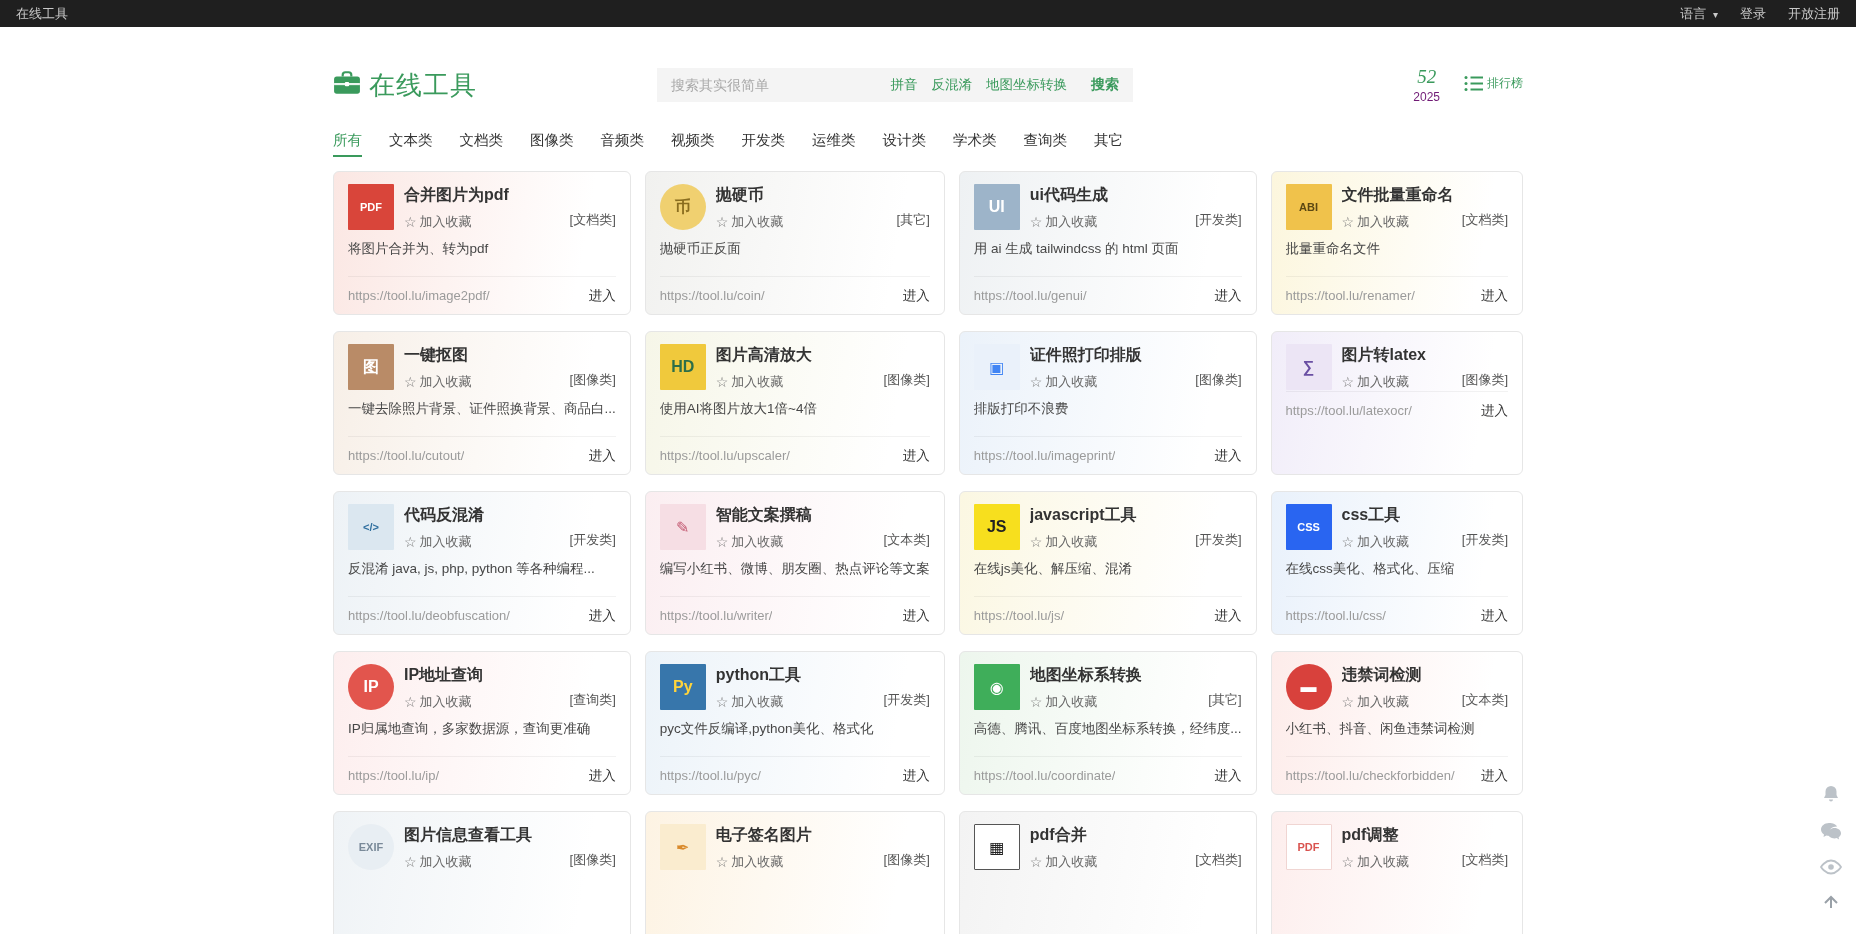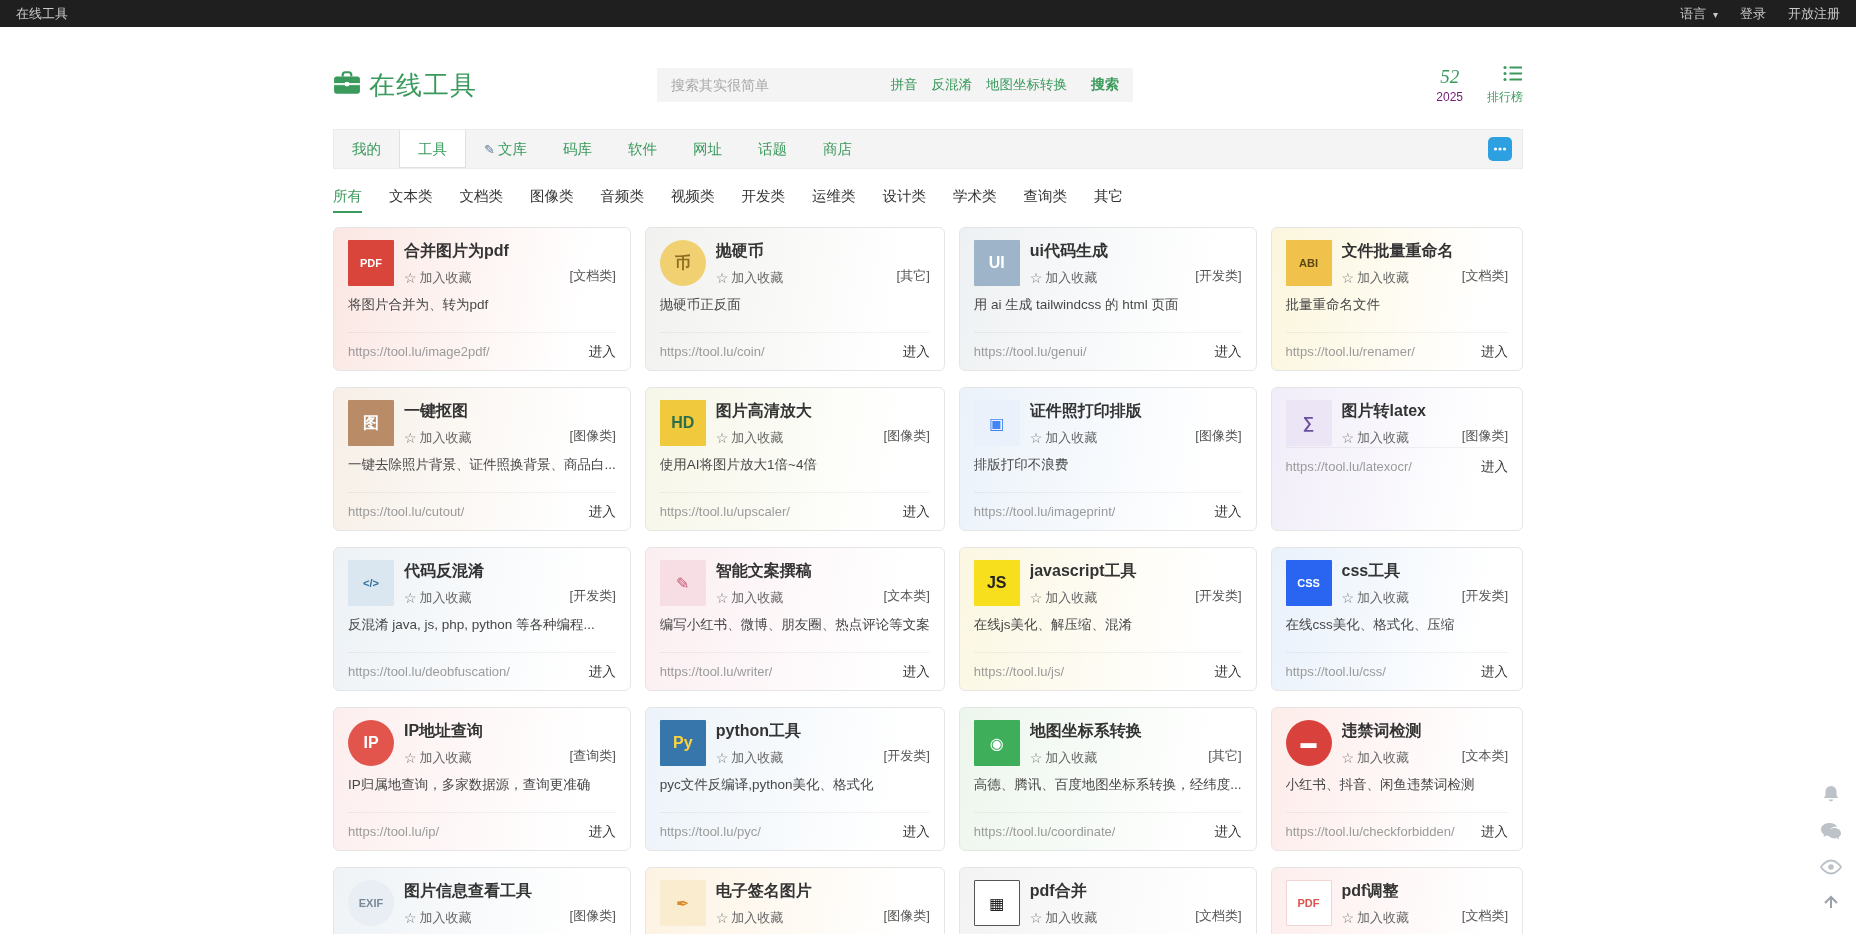--- a/index.html
+++ b/index.html
@@ -24,21 +24,21 @@
     font-size:14px; color:#333; font-family:Liberation Sans, sans-serif; }
   .search-input::placeholder { color:#a9a9a9; }
   .hot-link { font-size:13.5px; color:#3a9a5c; cursor:pointer; white-space:nowrap; }
   .search-btn { font-size:14px; color:#3a9a5c; font-weight:bold; cursor:pointer;
     margin-left:8px; white-space:nowrap; }
   .header-right { margin-left:auto; display:flex; align-items:center; gap:24px; }
   .counter { text-align:center; }
   .counter-top { font-size:19px; font-style:italic; color:#3a9a5c;
     font-family:"Liberation Serif","DejaVu Serif",serif; }
   .counter-bottom { font-size:12px; color:#701a75; margin-top:2px; }
-  .ranking { display:flex; flex-direction:column; align-items:flex-end; gap:3px; cursor:pointer; }
+  .ranking { display:flex; align-items:flex-start; gap:3px; cursor:pointer; }
   .ranking-label { font-size:12px; color:#3a9a5c; }
 
   
   .tabs-strip { margin-top:16px; background:#f4f4f4; height:40px; display:flex;
     align-items:stretch; border:1px solid #ececec; }
   .tab { padding:0 18px; line-height:38px; font-size:14.5px; color:#3a9a5c; cursor:pointer; }
   .tab.active { background:#fff; border:1px solid #e0e0e0; border-top:none; color:#3a9a5c; }
   .tab-pen { color:#5b7a9d; margin-right:3px; font-size:13px; }
   .tabs-chat { margin-left:auto; align-self:center; margin-right:10px; cursor:pointer;
     display:flex; }
@@ -126,38 +126,20 @@
               <line x1="6.5" y1="8.5" x2="19" y2="8.5" stroke="#3a9a5c" stroke-width="2"></line>
             <circle cx="2" cy="14.5" r="1.5" fill="#3a9a5c"></circle>
               <line x1="6.5" y1="14.5" x2="19" y2="14.5" stroke="#3a9a5c" stroke-width="2"></line>
           </svg>
         </span>
         <span class="ranking-label">排行榜</span>
       </div>
     </div>
   </div>
 
-  <div class="tabs-strip" id="tabs-strip">
-    <span class="tab">我的</span>
-      <span class="tab active">工具</span>
-      <span class="tab"><span class="tab-pen">✎</span>文库</span>
-      <span class="tab">码库</span>
-      <span class="tab">软件</span>
-      <span class="tab">网址</span>
-      <span class="tab">话题</span>
-      <span class="tab">商店</span>
-      <span class="tabs-chat" id="tabs-chat">
-      <svg width="24" height="24" viewBox="0 0 24 24">
-        <rect width="24" height="24" rx="5" fill="#2da0e1"></rect>
-        <circle cx="7.5" cy="12" r="1.6" fill="#fff"></circle>
-        <circle cx="12" cy="12" r="1.6" fill="#fff"></circle>
-        <circle cx="16.5" cy="12" r="1.6" fill="#fff"></circle>
-      </svg>
-    </span>
-  </div>
 
   <div class="cats" id="cats">
       <span class="cat active">所有</span>
       <span class="cat">文本类</span>
       <span class="cat">文档类</span>
       <span class="cat">图像类</span>
       <span class="cat">音频类</span>
       <span class="cat">视频类</span>
       <span class="cat">开发类</span>
       <span class="cat">运维类</span>

